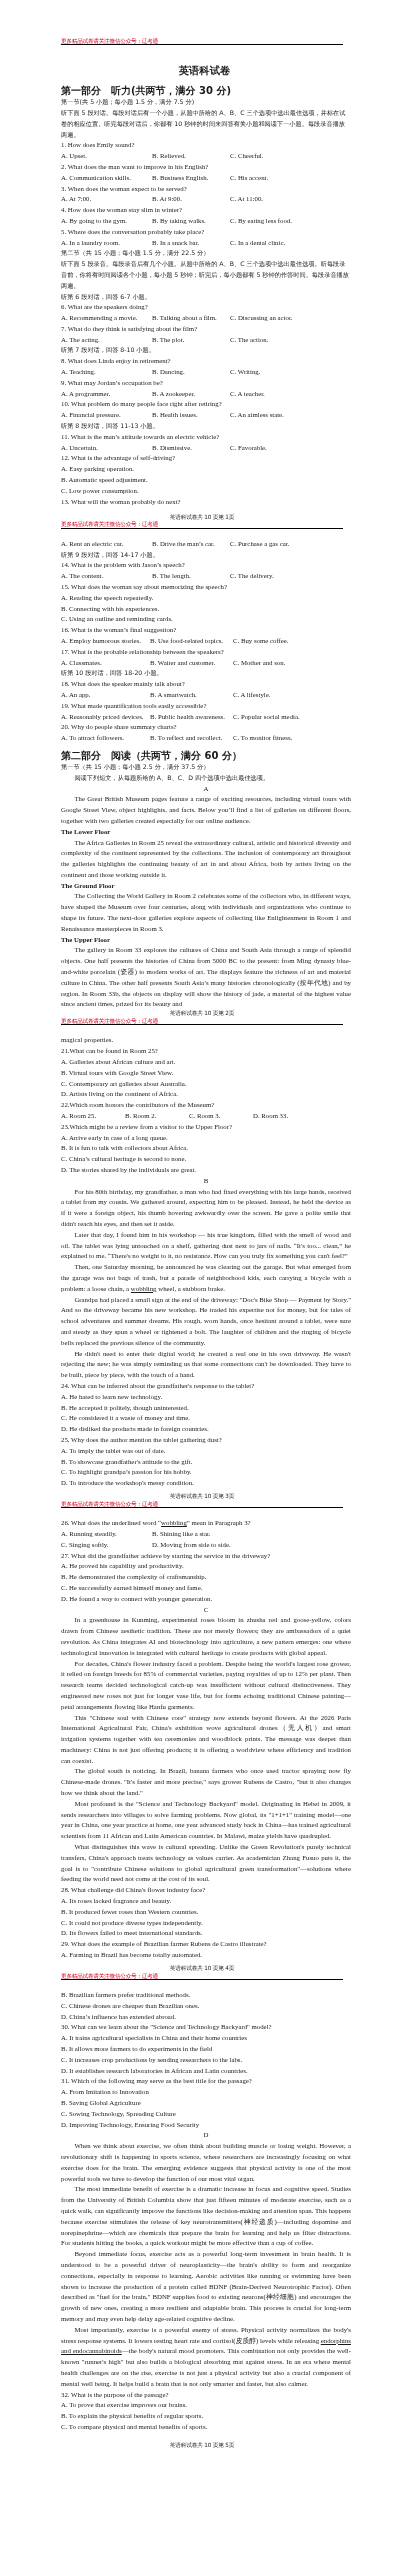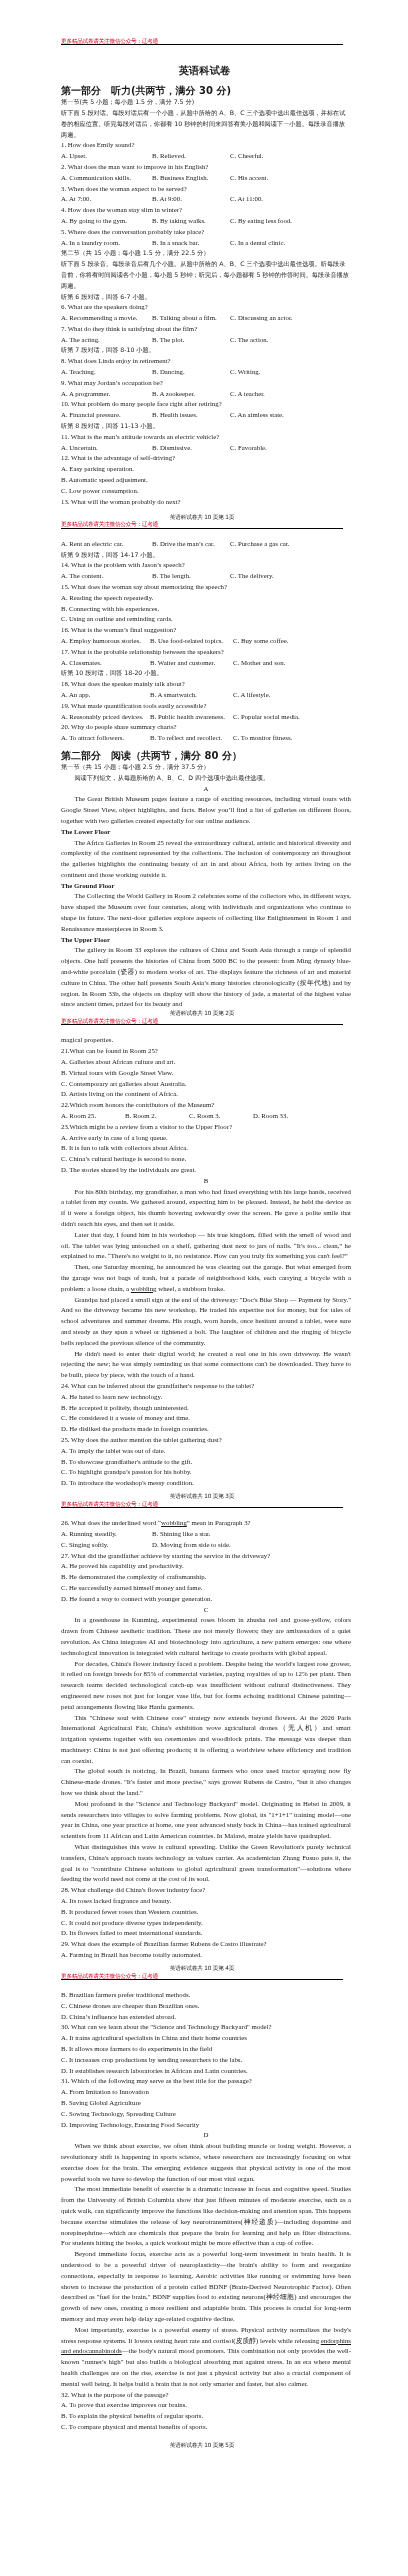--- a/index.html
+++ b/index.html
@@ -211,21 +211,21 @@
     <div>
       <div>20. Why do people share summary charts?</div>
       <div class="opts3b">
           <span>A. To attract followers.</span>
           <span>B. To reflect and recollect.</span>
           <span>C. To monitor fitness.</span>
         </div>
     </div>
     <div class="gap"></div>
 
-    <div class="section-head">第二部分　阅读（共两节，满分 80 分）</div>
+    <div class="section-head">第二部分　阅读（共两节，满分 60 分）</div>
     <div class="cn">第一节（共 15 小题；每小题 2.5 分，满分 37.5 分）</div>
     <div class="cn indent">阅读下列短文，从每题所给的 A、B、C、D 四个选项中选出最佳选项。</div>
 
     <div class="passage-letter">A</div>
     <div class="para">The Great British Museum pages feature a range of exciting resources, including virtual tours with Google Street View, object highlights, and facts. Below you’ll find a list of galleries on different floors, together with two galleries created especially for our online audience.</div>
     <div class="subhead">The Lower Floor</div>
     <div class="para">The Africa Galleries in Room 25 reveal the extraordinary cultural, artistic and historical diversity and complexity of the continent represented by the collections. The inclusion of contemporary art throughout the galleries highlights the continuing beauty of art in and about Africa, both by artists living on the continent and those working outside it.</div>
     <div class="subhead">The Ground Floor</div>
     <div class="para">The Collecting the World Gallery in Room 2 celebrates some of the collectors who, in different ways, have shaped the Museum over four centuries, along with individuals and organizations who continue to shape its future. The next-door galleries explore aspects of collecting like Enlightenment in Room 1 and Renaissance masterpieces in Room 3.</div>
     <div class="subhead">The Upper Floor</div>

